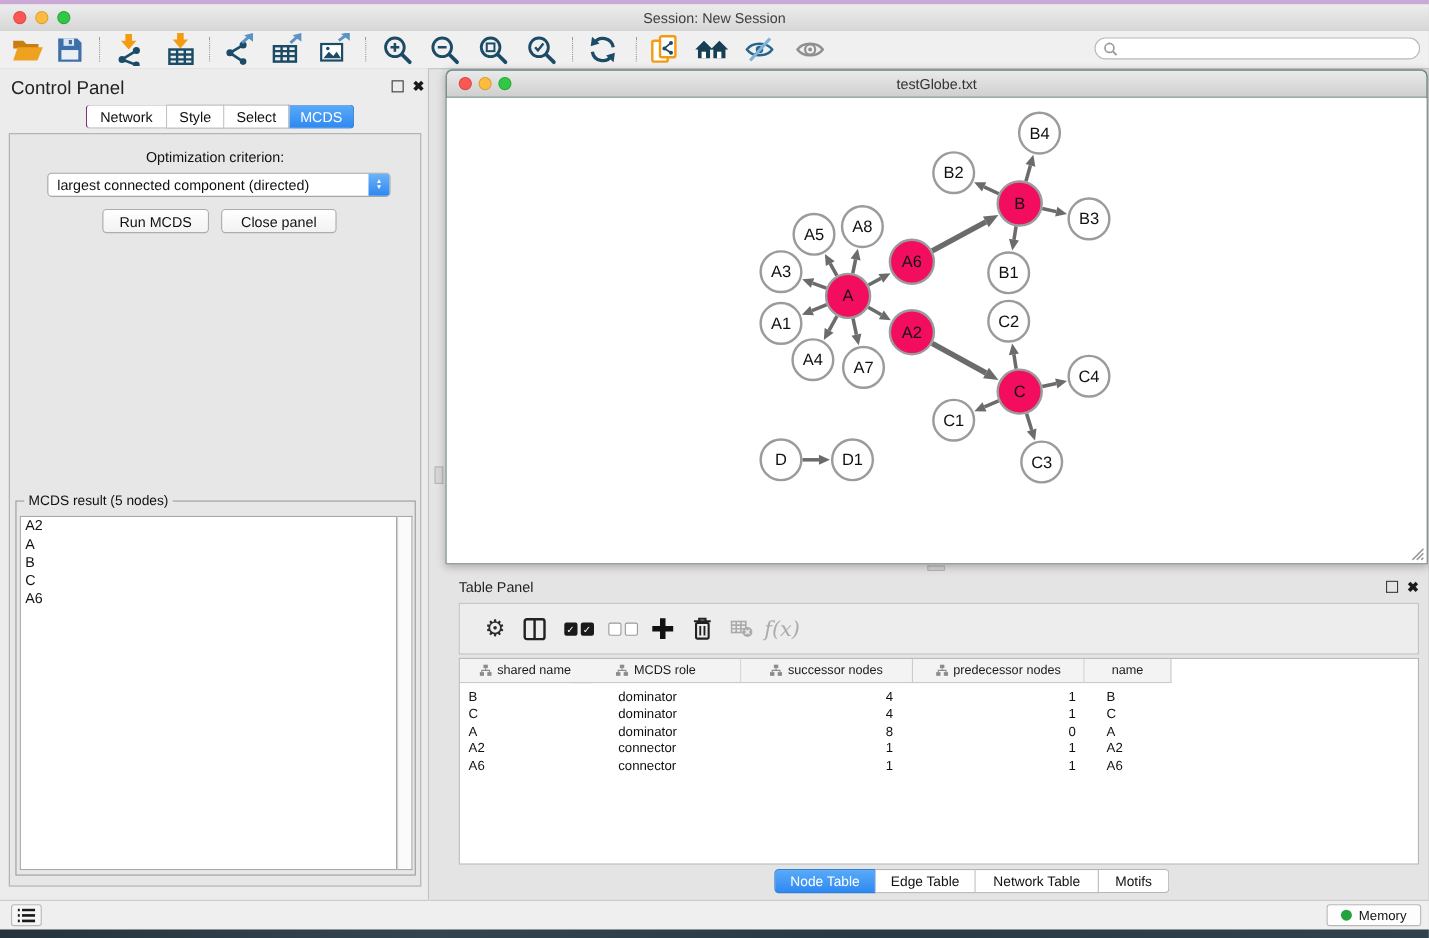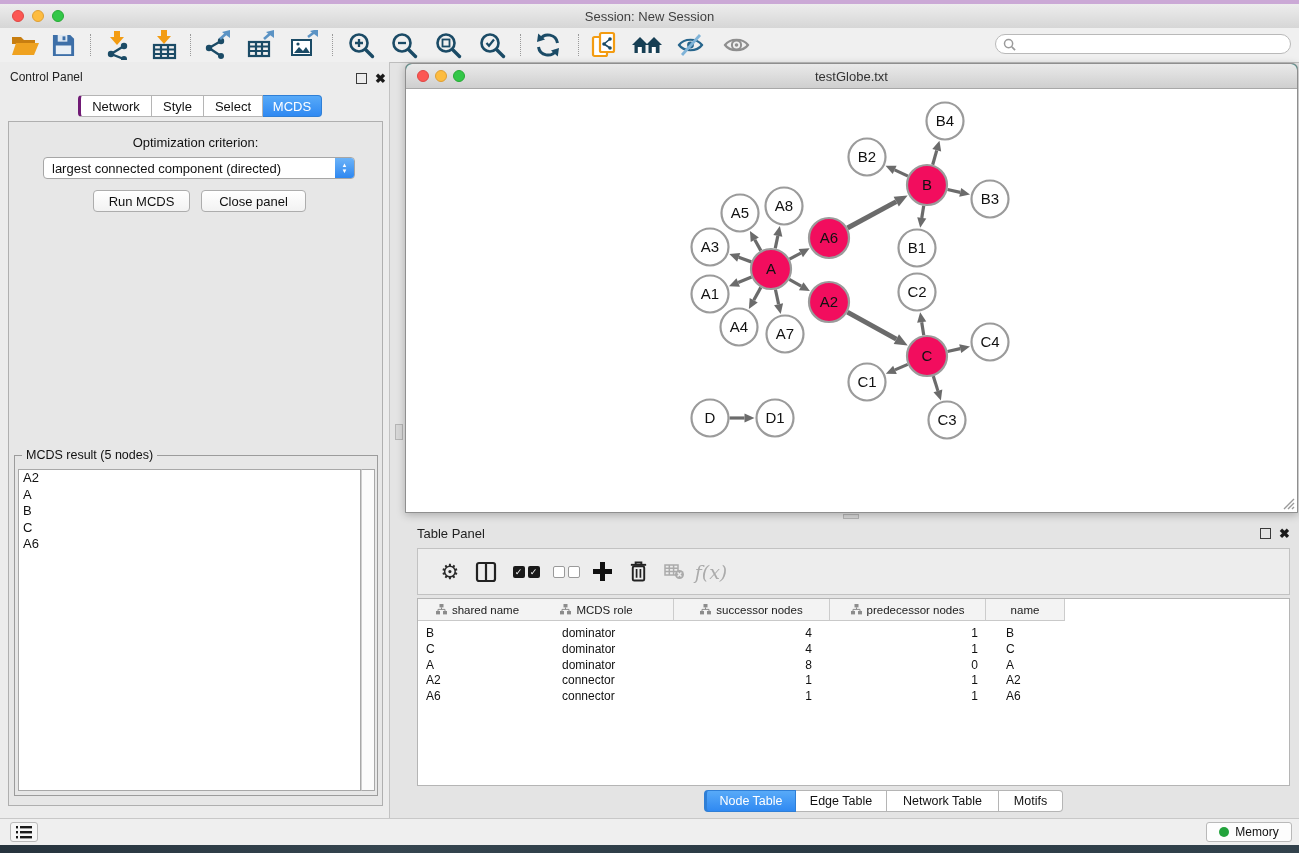--- a/index.html
+++ b/index.html
@@ -14,27 +14,27 @@
   .light{position:absolute;top:6px;width:12px;height:12px;border-radius:50%;}
   #main-title{width:100%;text-align:center;top:5px;font-size:13px;color:#3F3F3F;}
   
   #toolbar{left:0;top:28px;width:1299px;height:34px;background:#F0F0F0;border-bottom:1px solid #BDBDBD;}
   .tbtn{position:absolute;top:2px;width:34px;height:30px;display:flex;align-items:center;justify-content:center;cursor:default;}
   .tsep{position:absolute;top:6px;height:22px;width:0;border-left:1px dotted #9A9A9A;}
   #searchbox{left:995px;top:6px;width:296px;height:20px;background:#fff;border:1px solid #B9B9B9;border-radius:11px;display:flex;align-items:center;padding-left:7px;box-sizing:border-box;}
   #searchbox input{border:none;outline:none;flex:1;font-size:12px;background:transparent;font-family:"Liberation Sans",sans-serif;}
   
   #control-panel-bg{left:0;top:62px;width:390px;height:756px;background:#ECECEC;border-right:1px solid #C2C2C2;box-sizing:border-box;}
-  #cp-title{left:10px;top:70px;font-size:12px;color:#222;}
+  #cp-title{left:10px;top:70px;font-size:17px;color:#222;}
   .panel-float{width:11px;height:11px;border:1.5px solid #3A3A3A;box-sizing:border-box;}
   .panel-close{font-size:13px;font-weight:bold;color:#1A1A1A;line-height:11px;}
   #cp-tabs{left:78px;top:95px;height:22px;display:flex;}
   .tab{height:22px;box-sizing:border-box;background:#fff;border:1px solid #B5B5B5;border-left:none;
        display:flex;align-items:center;justify-content:center;font-size:13px;color:#111;}
-  .tab:first-child{border-left:3px solid #701a75;border-radius:4px 0 0 4px;}
+  .tab:first-child{border-left:1px solid #701a75;border-radius:4px 0 0 4px;}
   .tab:last-child{border-radius:0 4px 4px 0;}
   .tab.active{background:linear-gradient(#58AAF8,#2F89F2);border-color:#2F7FD6;color:#fff;}
   #cp-box{left:8px;top:121px;width:375px;height:685px;background:#E7E7E7;border:1px solid #AFAFAF;box-sizing:border-box;}
   #cp-opt-label{left:8px;top:135px;width:375px;text-align:center;font-size:13px;color:#111;}
   #cp-select{left:43px;top:157px;width:312px;height:22px;background:#fff;border:1px solid #A6A6A6;border-radius:4px;box-sizing:border-box;display:flex;align-items:center;}
   #cp-select-value{flex:1;font-size:13px;color:#111;padding-left:8px;white-space:nowrap;overflow:hidden;}
   #cp-select-stepper{width:19px;height:20px;border-radius:0 3px 3px 0;background:linear-gradient(#6CB3F8,#2E87F0);display:flex;flex-direction:column;align-items:center;justify-content:center;color:#fff;}
   #cp-select-stepper span{font-size:6px;line-height:6px;}
   .cp-btn{height:22px;background:linear-gradient(#FFFFFF,#F2F2F2);border:1px solid #ADADAD;border-radius:4px;box-sizing:border-box;font-size:13px;color:#111;display:flex;align-items:center;justify-content:center;}
   #cp-fieldset{left:14px;top:455px;width:364px;height:341px;border:1px solid #9C9C9C;box-sizing:border-box;}

